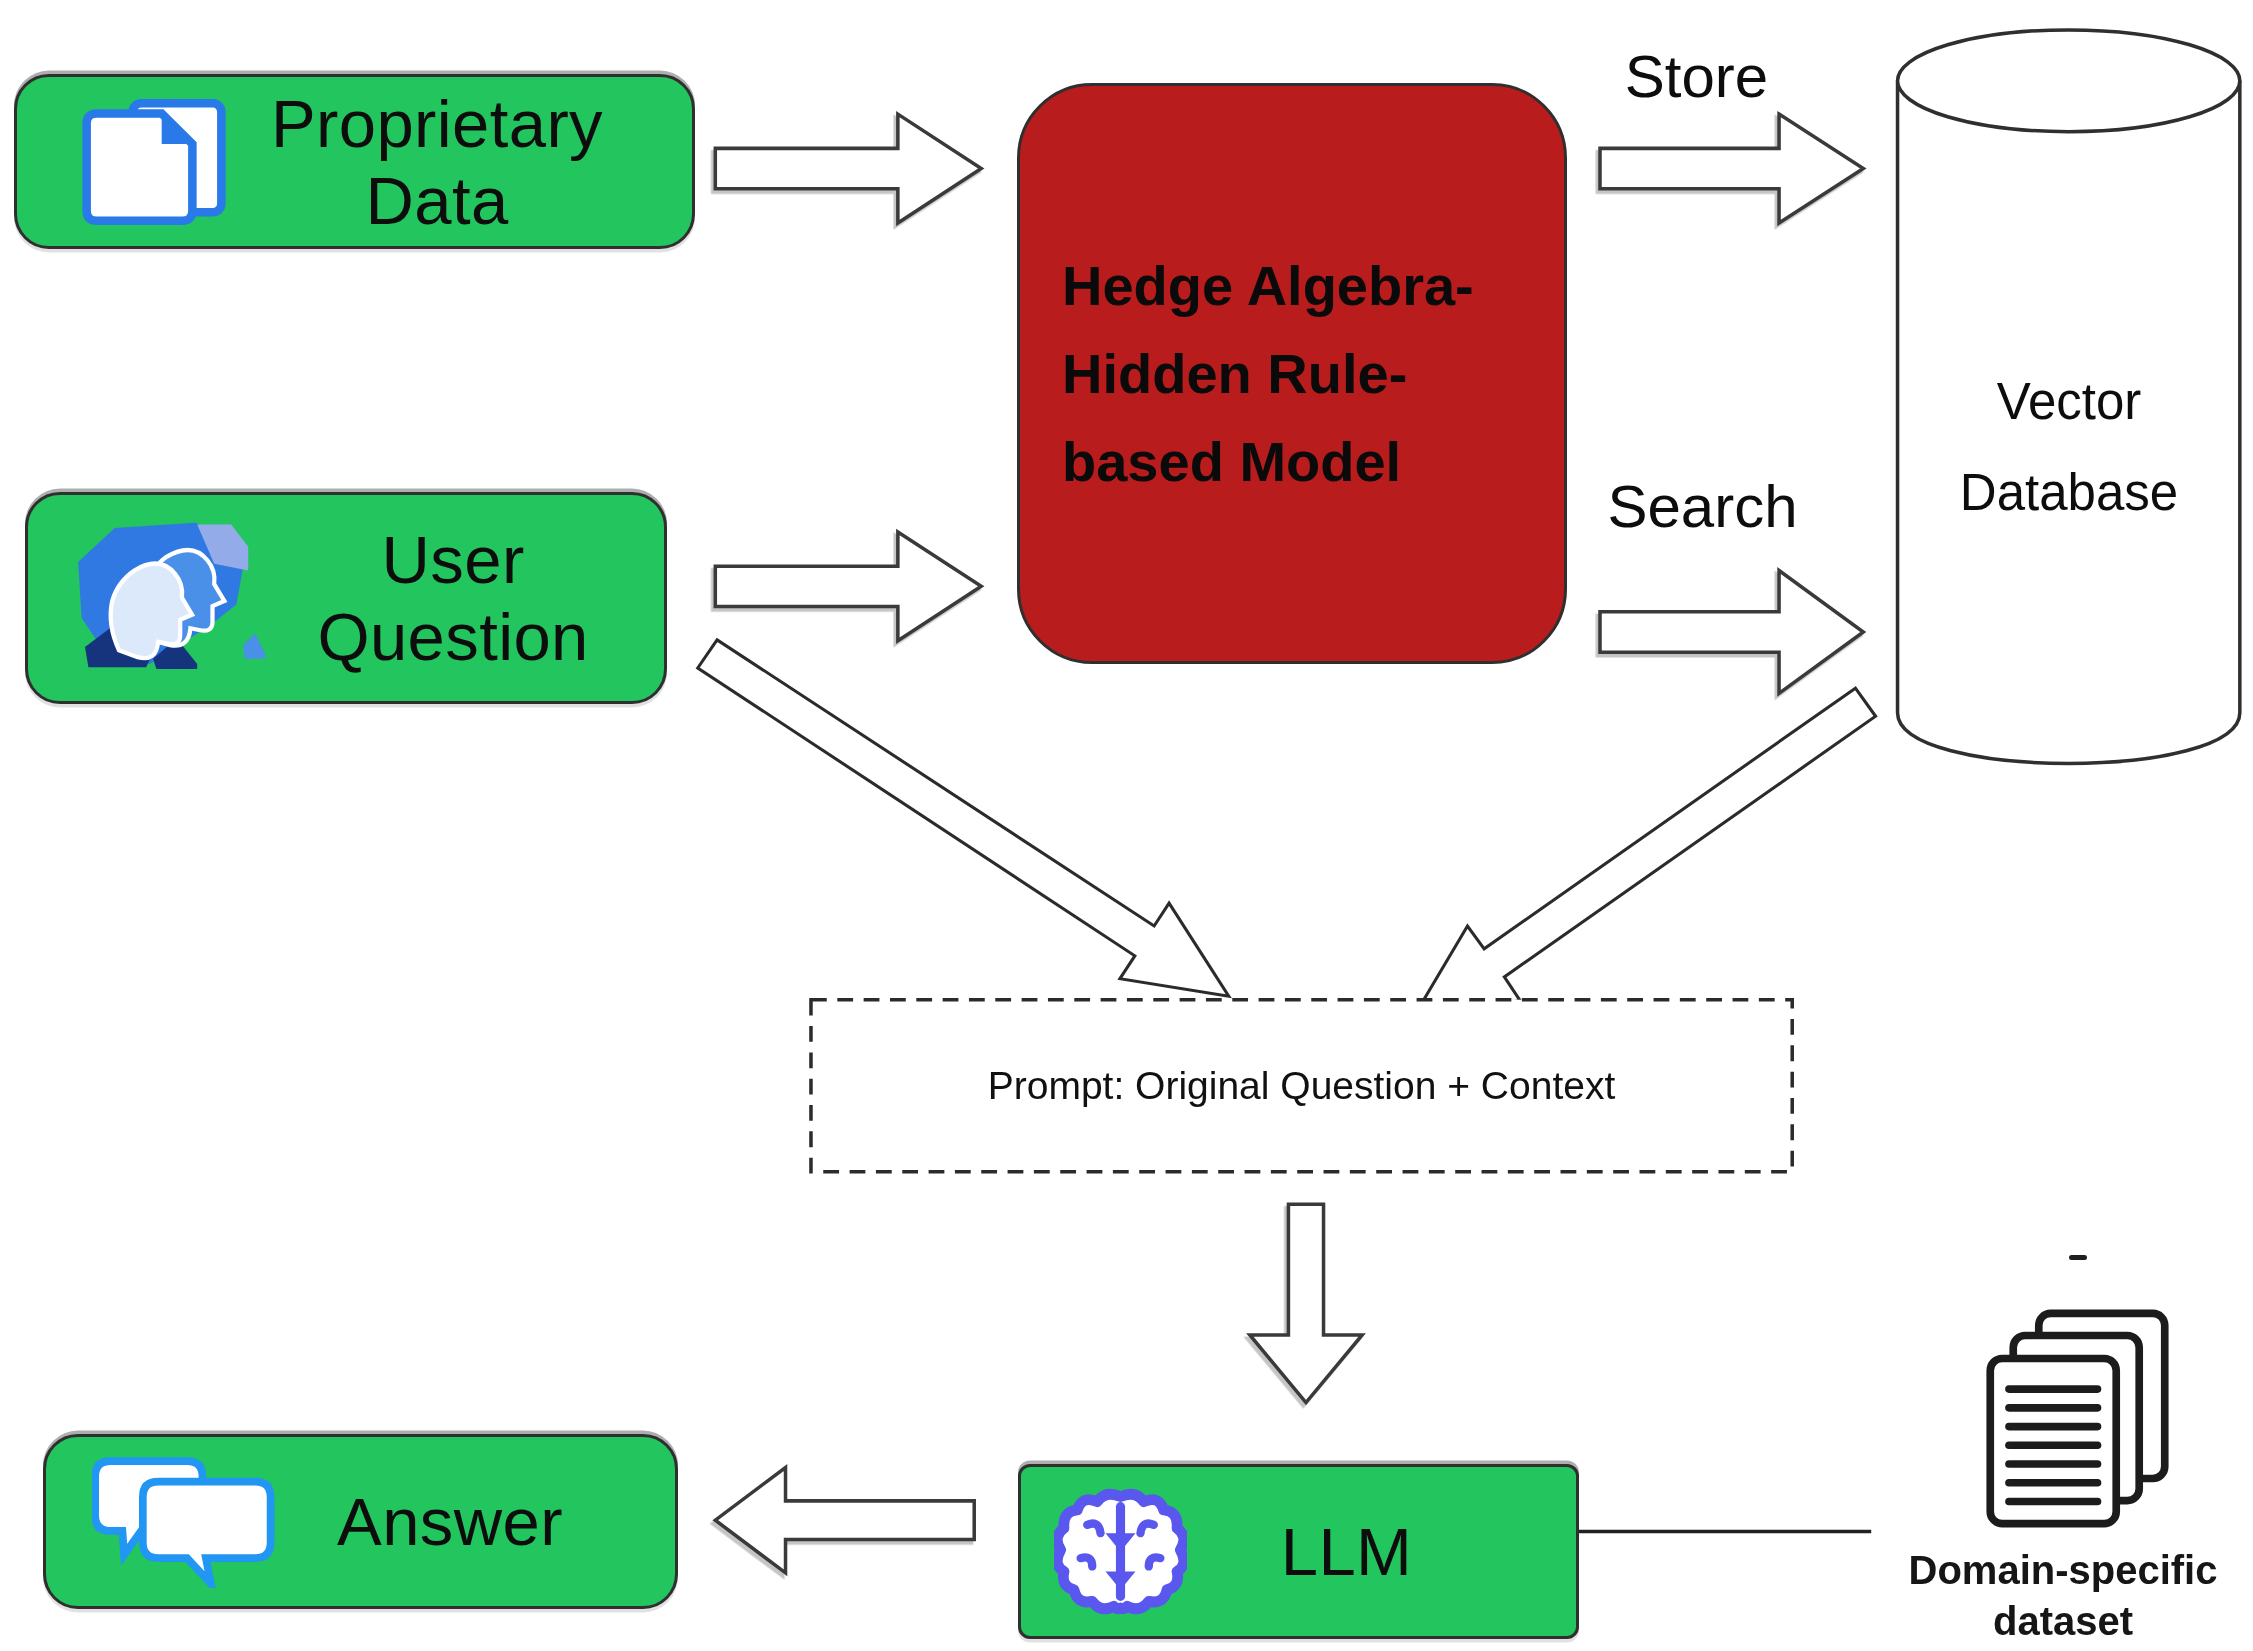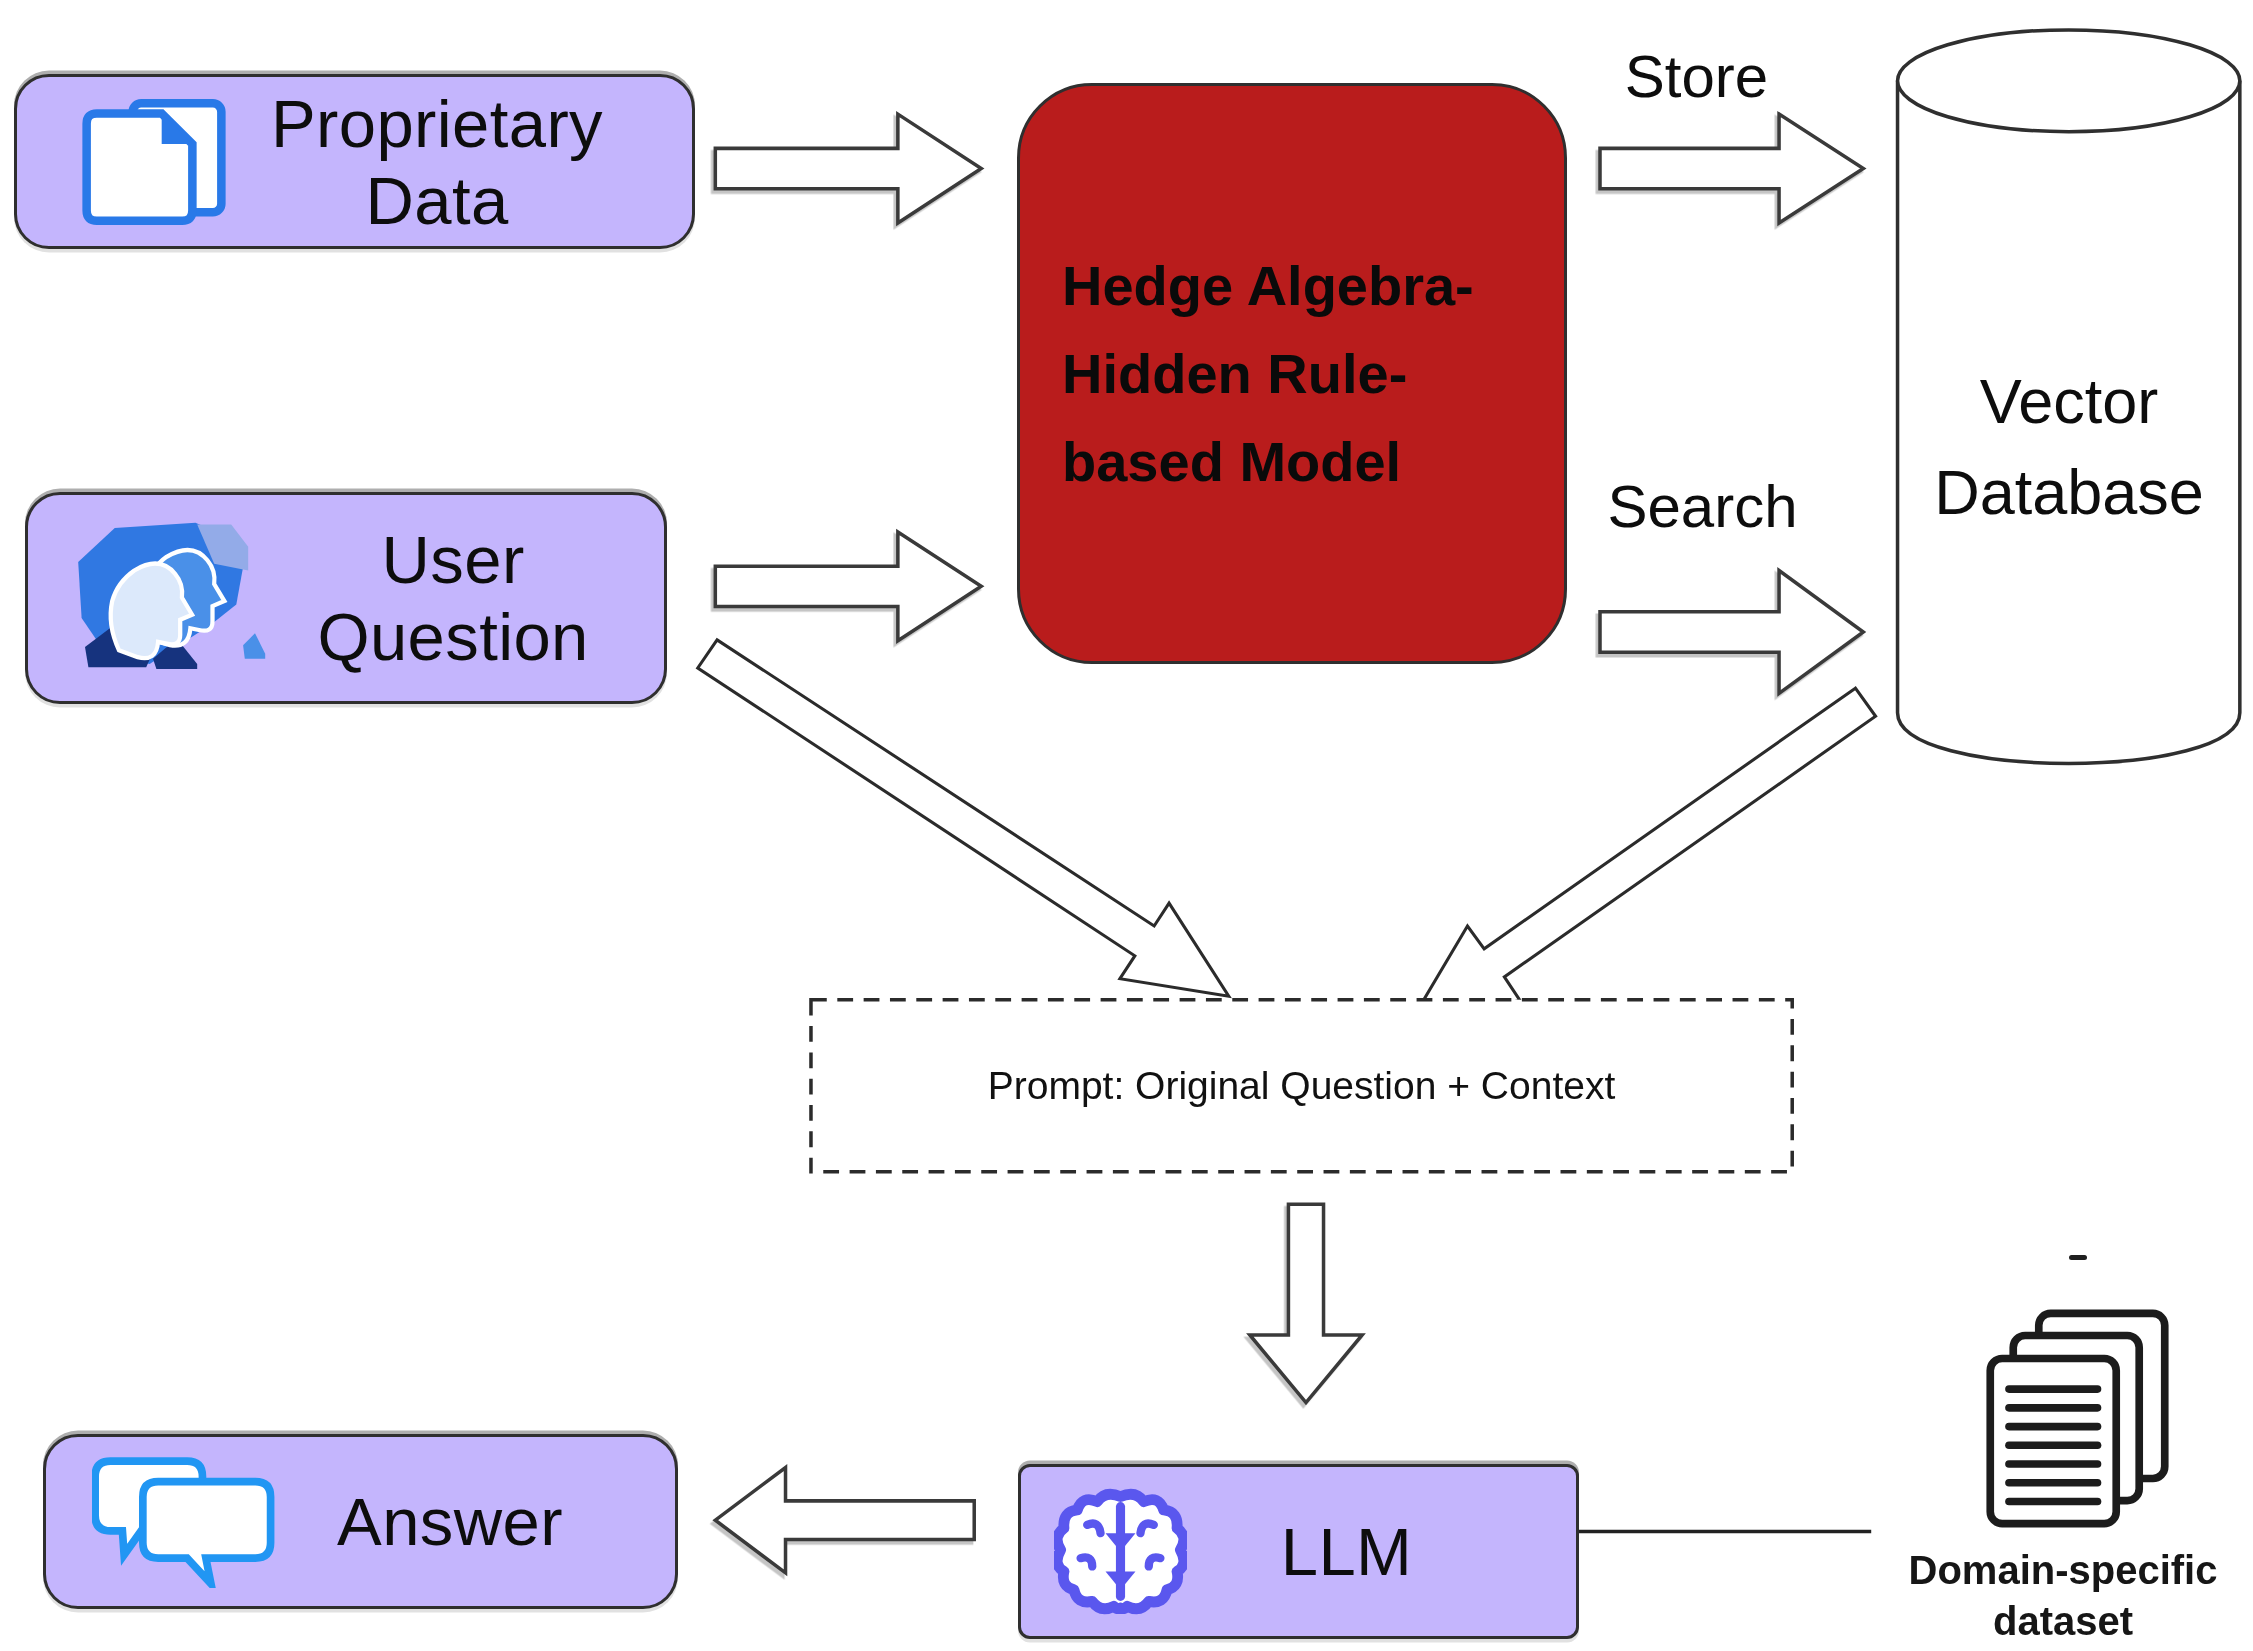--- a/index.html
+++ b/index.html
@@ -22,39 +22,39 @@
   }
   svg.overlay{position:absolute;left:0;top:0;width:2253px;height:1651px;}
   .block-arrow{fill:#ffffff;stroke:var(--arrow-stroke);stroke-width:4;stroke-linejoin:miter;
     filter:drop-shadow(-3px 4px 0 rgba(150,150,150,.55));}
   .thin-arrow{fill:#ffffff;stroke:#2b2b2b;stroke-width:3.5;stroke-linejoin:miter;}
   .cyl{fill:#ffffff;stroke:var(--ink);stroke-width:4;}
   .connector{stroke:#222;stroke-width:4;}
   .prompt-border{fill:#ffffff;stroke:#2b2b2b;stroke-width:4;stroke-dasharray:18 12;}
 
   .pill{
-    position:absolute;background:#c4b5fd;border:3.5px solid var(--ink);border-radius:35px;
+    position:absolute;background:#22c55e;border:3.5px solid var(--ink);border-radius:35px;
     display:flex;align-items:center;
     box-shadow:0 -3.5px 0 rgba(140,140,140,.7), 0 3.5px 0 rgba(195,195,195,.5);
   }
   .pill .txt{flex:1;text-align:center;font-size:67px;color:#0d0d0d;letter-spacing:0.4px;}
   .icon{flex:0 0 auto;}
 
   .model-box{
     position:absolute;left:1017px;top:83px;width:550px;height:581px;background:#b91c1c;
     border:3.5px solid var(--ink);border-radius:75px;
     display:flex;flex-direction:column;justify-content:center;
     padding-left:42px;box-sizing:border-box;
   }
   .model-box .mline{font-size:56px;font-weight:bold;line-height:88px;color:#0a0a0a;}
 
   .edge-label{position:absolute;width:193px;text-align:center;font-size:60px;color:#0d0d0d;}
 
   .vdb-label{position:absolute;left:1898px;top:356px;width:342px;text-align:center;
-    font-size:63px;line-height:91px;color:#0d0d0d;}
+    font-size:51px;line-height:91px;color:#0d0d0d;}
 
   .prompt-label{position:absolute;left:811px;top:1000px;width:981px;height:172px;
     display:flex;align-items:center;justify-content:center;font-size:39px;color:#111;}
 
   .dataset-label{position:absolute;left:1870px;top:1545px;width:386px;text-align:center;
     font-size:40px;font-weight:bold;line-height:51px;color:#161616;}
 
   .stray-dash{position:absolute;left:2069px;top:1255px;width:17.6px;height:5.3px;background:#1f1f1f;border-radius:2.6px;}
 </style>
 </head>

